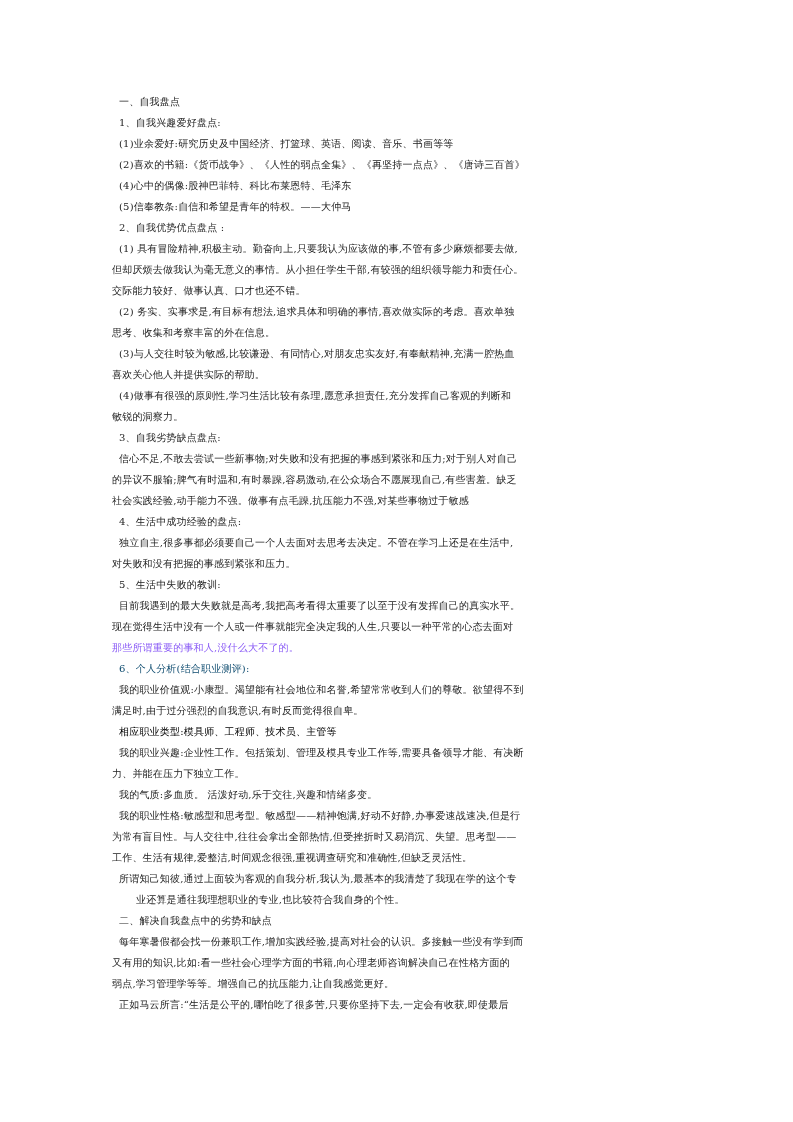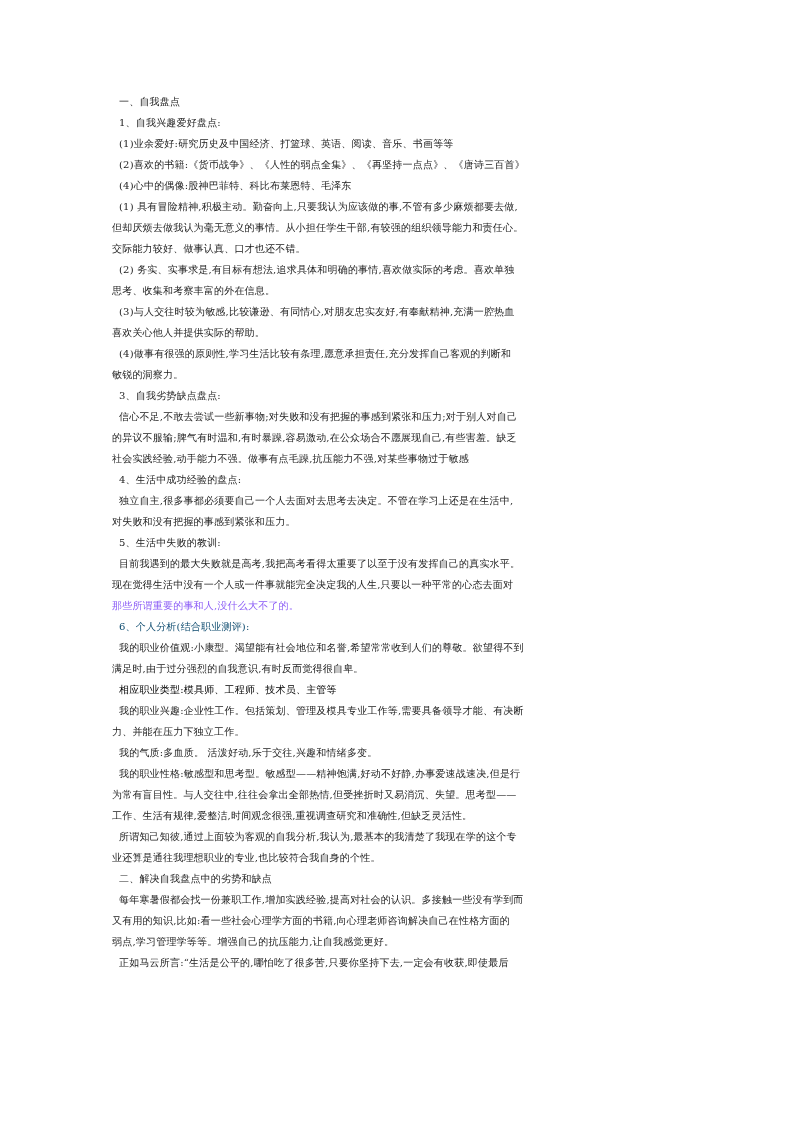--- a/index.html
+++ b/index.html
@@ -37,20 +37,22 @@
 <body>
 
 <div class="page">
   <div class="doc-body">
 
   <div class="doc-line indent" style="color: rgb(28, 28, 28);">一、自我盘点</div>
       <div class="doc-line indent" style="color: rgb(28, 28, 28);">1、自我兴趣爱好盘点:</div>
       <div class="doc-line indent" style="color: rgb(28, 28, 28);">(1)业余爱好:研究历史及中国经济、打篮球、英语、阅读、音乐、书画等等</div>
       <div class="doc-line indent" style="color: rgb(28, 28, 28);">(2)喜欢的书籍:《货币战争》、《人性的弱点全集》、《再坚持一点点》、《唐诗三百首》</div>
       <div class="doc-line indent" style="color: rgb(28, 28, 28);">(4)心中的偶像:股神巴菲特、科比布莱恩特、毛泽东</div>
+      <div class="doc-line indent" style="color: rgb(28, 28, 28);">(5)信奉教条:自信和希望是青年的特权。——大仲马</div>
+      <div class="doc-line indent" style="color: rgb(28, 28, 28);">2、自我优势优点盘点 :</div>
       <div class="doc-line indent" style="color: rgb(28, 28, 28);">(1) 具有冒险精神,积极主动。勤奋向上,只要我认为应该做的事,不管有多少麻烦都要去做,</div>
       <div class="doc-line" style="color: rgb(28, 28, 28);">但却厌烦去做我认为毫无意义的事情。从小担任学生干部,有较强的组织领导能力和责任心。</div>
       <div class="doc-line" style="color: rgb(28, 28, 28);">交际能力较好、做事认真、口才也还不错。</div>
       <div class="doc-line indent" style="color: rgb(28, 28, 28);">(2) 务实、实事求是,有目标有想法,追求具体和明确的事情,喜欢做实际的考虑。喜欢单独</div>
       <div class="doc-line" style="color: rgb(28, 28, 28);">思考、收集和考察丰富的外在信息。</div>
       <div class="doc-line indent" style="color: rgb(28, 28, 28);">(3)与人交往时较为敏感,比较谦逊、有同情心,对朋友忠实友好,有奉献精神,充满一腔热血</div>
       <div class="doc-line" style="color: rgb(28, 28, 28);">喜欢关心他人并提供实际的帮助。</div>
       <div class="doc-line indent" style="color: rgb(28, 28, 28);">(4)做事有很强的原则性,学习生活比较有条理,愿意承担责任,充分发挥自己客观的判断和</div>
       <div class="doc-line" style="color: rgb(28, 28, 28);">敏锐的洞察力。</div>
       <div class="doc-line indent" style="color: rgb(28, 28, 28);">3、自我劣势缺点盘点:</div>
@@ -68,20 +70,20 @@
       <div class="doc-line indent" style="color: rgb(28, 28, 28);">我的职业价值观:小康型。渴望能有社会地位和名誉,希望常常收到人们的尊敬。欲望得不到</div>
       <div class="doc-line" style="color: rgb(28, 28, 28);">满足时,由于过分强烈的自我意识,有时反而觉得很自卑。</div>
       <div class="doc-line indent" style="color: #000000;">相应职业类型:模具师、工程师、技术员、主管等</div>
       <div class="doc-line indent" style="color: rgb(28, 28, 28);">我的职业兴趣:企业性工作。包括策划、管理及模具专业工作等,需要具备领导才能、有决断</div>
       <div class="doc-line" style="color: rgb(28, 28, 28);">力、并能在压力下独立工作。</div>
       <div class="doc-line indent" style="color: rgb(28, 28, 28);">我的气质:多血质。 活泼好动,乐于交往,兴趣和情绪多变。</div>
       <div class="doc-line indent" style="color: rgb(28, 28, 28);">我的职业性格:敏感型和思考型。敏感型——精神饱满,好动不好静,办事爱速战速决,但是行</div>
       <div class="doc-line" style="color: rgb(28, 28, 28);">为常有盲目性。与人交往中,往往会拿出全部热情,但受挫折时又易消沉、失望。思考型——</div>
       <div class="doc-line" style="color: rgb(28, 28, 28);">工作、生活有规律,爱整洁,时间观念很强,重视调查研究和准确性,但缺乏灵活性。</div>
       <div class="doc-line indent" style="color: rgb(28, 28, 28);">所谓知己知彼,通过上面较为客观的自我分析,我认为,最基本的我清楚了我现在学的这个专</div>
-      <div class="doc-line" style="color: rgb(28, 28, 28);">业还算是通往我理想职业的专业,也比较符合我自身的个性。</div>
+      <div class="doc-line" style="color: rgb(28, 28, 28); margin-left: 24px;">业还算是通往我理想职业的专业,也比较符合我自身的个性。</div>
       <div class="doc-line indent" style="color: rgb(28, 28, 28);">二、解决自我盘点中的劣势和缺点</div>
       <div class="doc-line indent" style="color: rgb(28, 28, 28);">每年寒暑假都会找一份兼职工作,增加实践经验,提高对社会的认识。多接触一些没有学到而</div>
       <div class="doc-line" style="color: rgb(28, 28, 28);">又有用的知识,比如:看一些社会心理学方面的书籍,向心理老师咨询解决自己在性格方面的</div>
       <div class="doc-line" style="color: rgb(28, 28, 28);">弱点,学习管理学等等。增强自己的抗压能力,让自我感觉更好。</div>
       <div class="doc-line indent" style="color: rgb(28, 28, 28);">正如马云所言:“生活是公平的,哪怕吃了很多苦,只要你坚持下去,一定会有收获,即使最后</div>
     </div>
 </div>
 
 </body></html>

